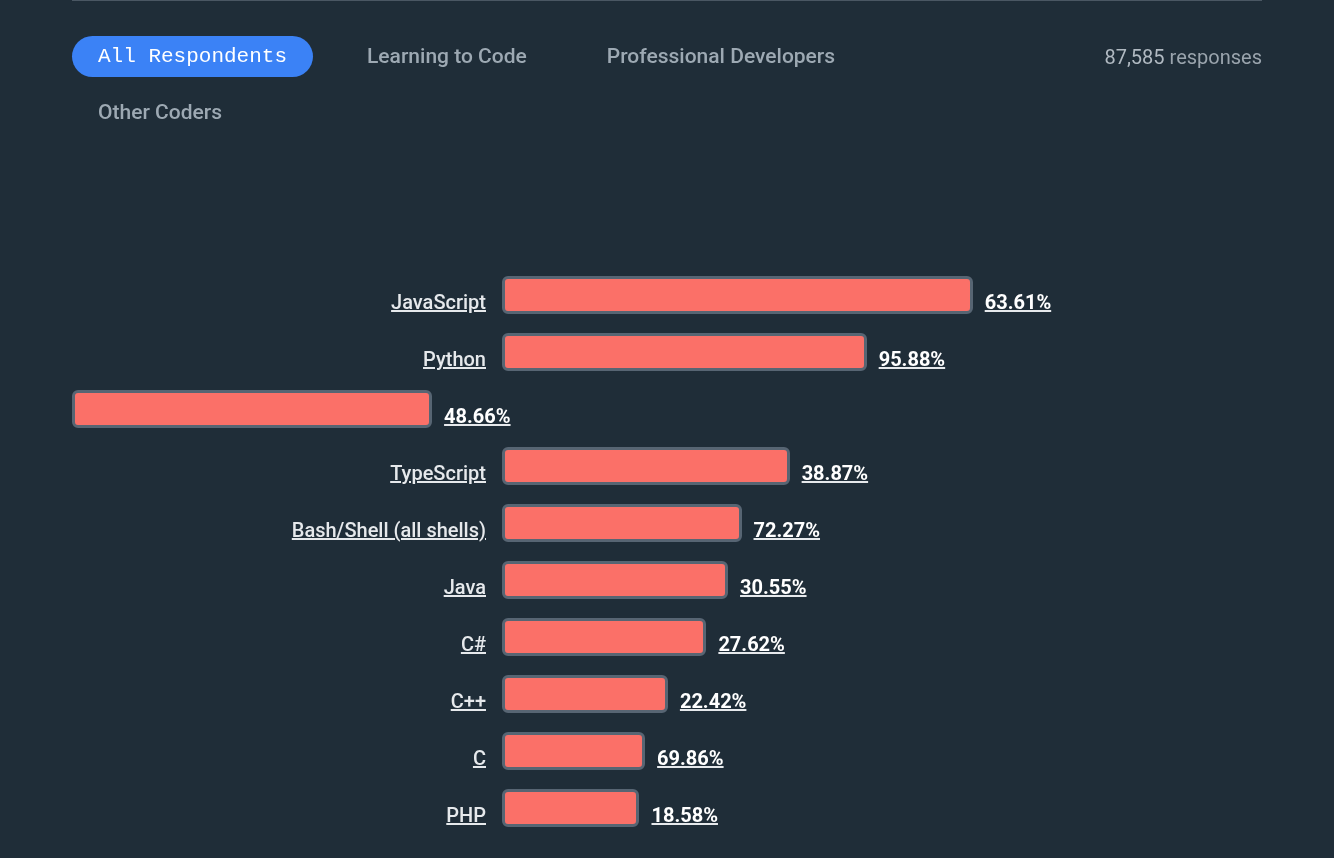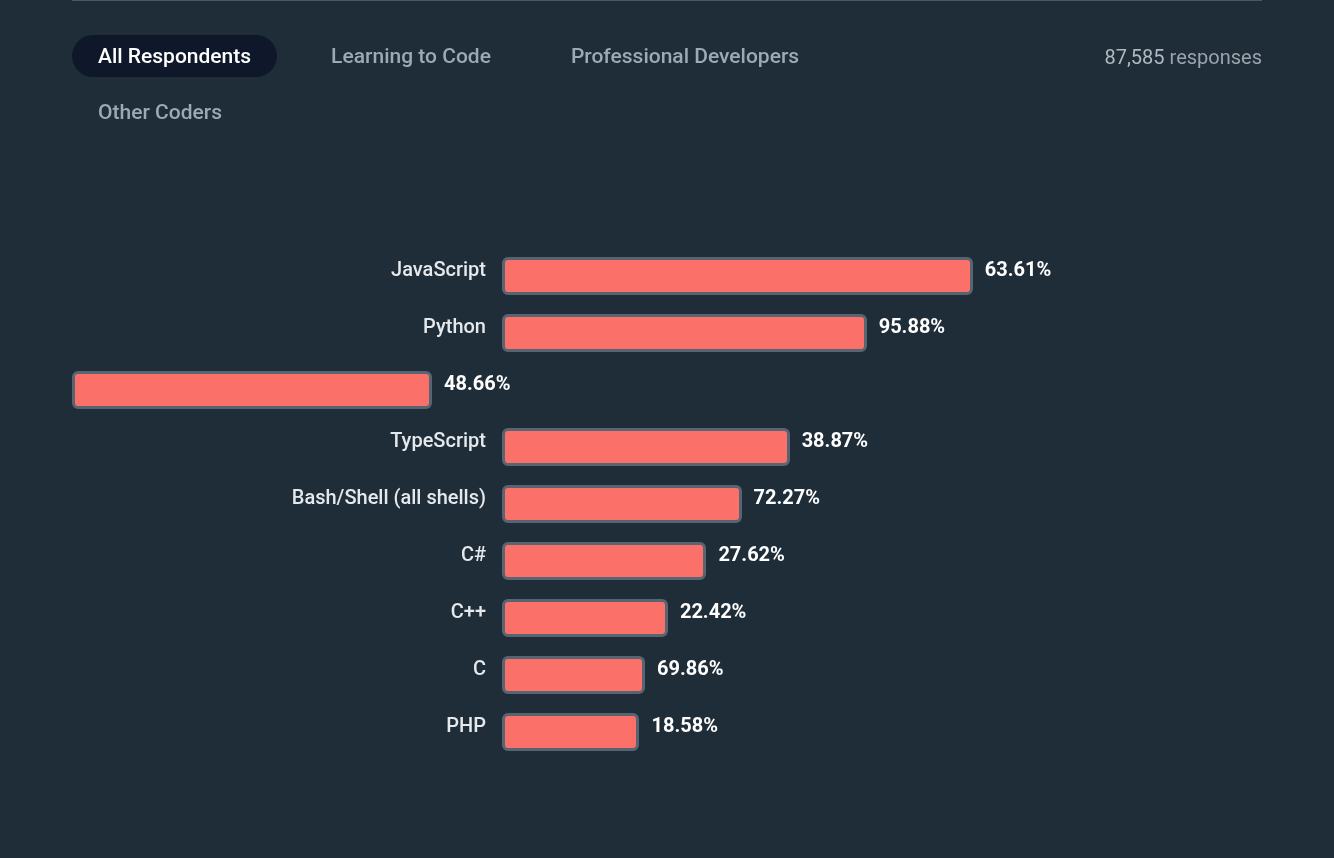--- a/index.html
+++ b/index.html
@@ -37,40 +37,42 @@
     font-weight: 500;
     color: #9da9b3;
     padding: 9px 26px;
     border-radius: 26px;
     cursor: pointer;
     margin-right: 28px;
     margin-bottom: 14px;
     white-space: nowrap;
   }
   .tab.active {
-    background: #0f172a;
+    background: #3b82f6;
     color: #fff;
+    font-family: Liberation Mono, monospace;
   }
   .responses {
     font-size: 20px;
     color: #9aa4ad;
     padding-top: 10px;
     white-space: nowrap;
   }
   .responses .count {
     font-weight: 400;
     color: #b0b9c1;
   }
   .chart {
     margin-top: 110px;
   }
   .row {
     display: flex;
-    align-items: flex-start;
+    align-items: flex-end;
     height: 57px;
+    text-decoration: underline;
   }
   .label {
     width: 430px;
     text-align: right;
     padding-right: 16px;
     font-size: 20px;
     color: #e6e9ec;
     font-weight: 500;
   }
   .bar-track {
@@ -141,20 +143,27 @@
         <div class="value">38.87%</div>
       </div>
       <div class="row">
         <div class="label">Bash/Shell (all shells)</div>
         <div class="bar-track">
           <div class="bar" style="width: 239.538px;"></div>
         </div>
         <div class="value">72.27%</div>
       </div>
       <div class="row">
+        <div class="label">Java</div>
+        <div class="bar-track">
+          <div class="bar" style="width: 226.07px;"></div>
+        </div>
+        <div class="value">30.55%</div>
+      </div>
+      <div class="row">
         <div class="label">C#</div>
         <div class="bar-track">
           <div class="bar" style="width: 204.388px;"></div>
         </div>
         <div class="value">27.62%</div>
       </div>
       <div class="row">
         <div class="label">C++</div>
         <div class="bar-track">
           <div class="bar" style="width: 165.908px;"></div>

